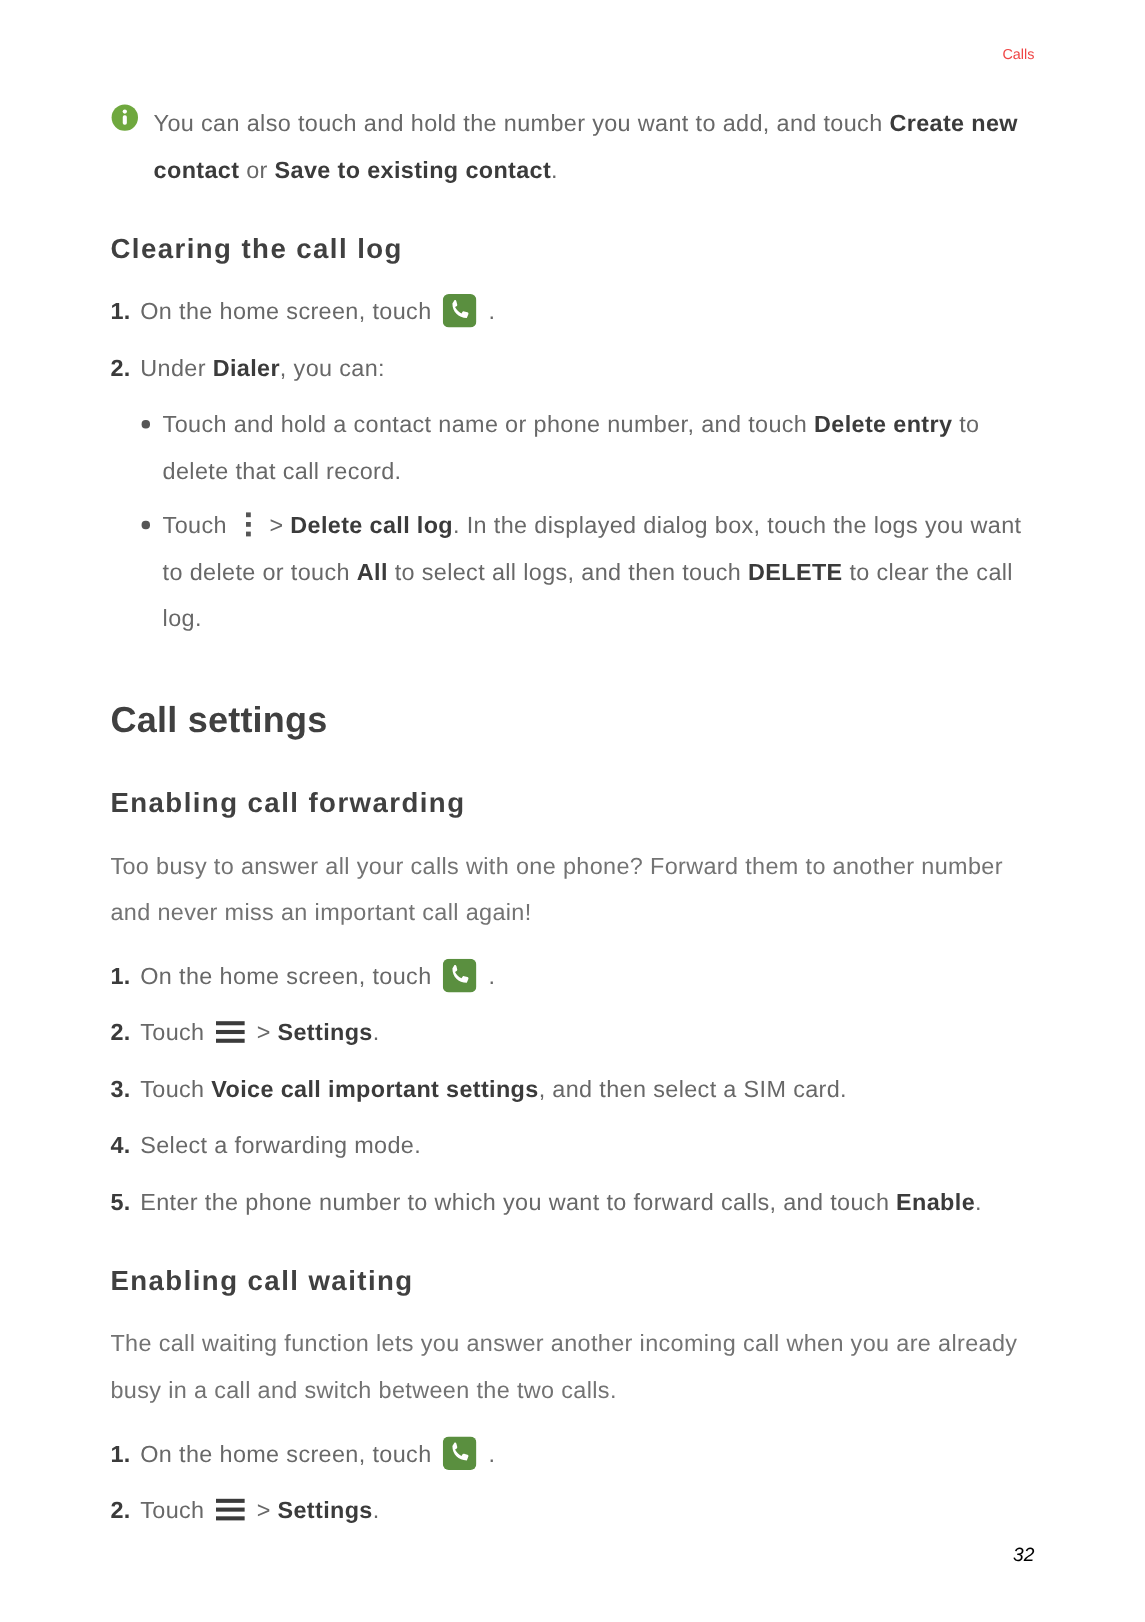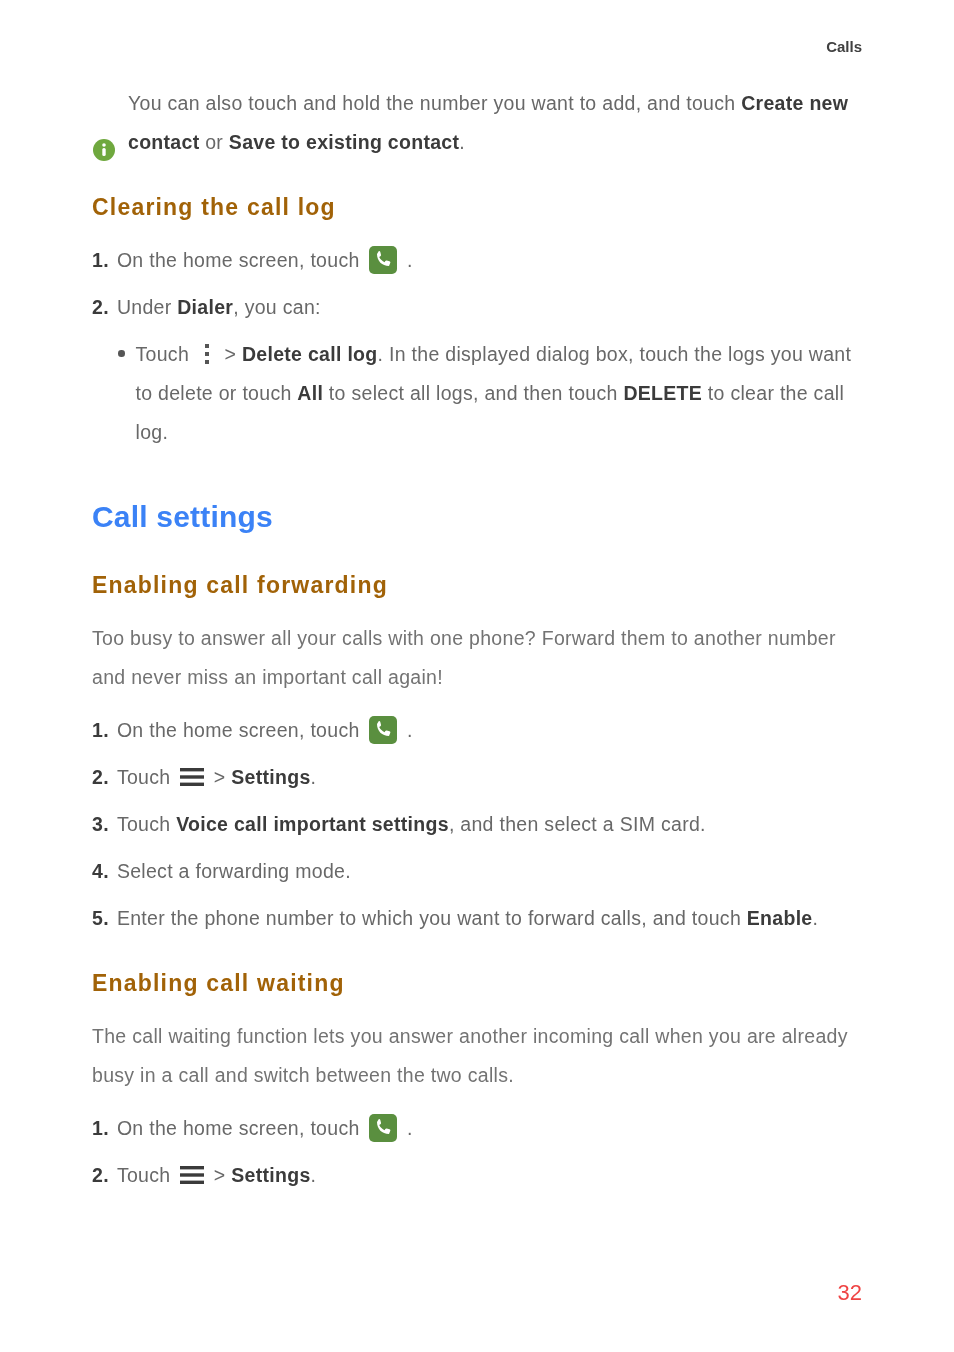--- a/index.html
+++ b/index.html
@@ -9,55 +9,54 @@
       background: #ffffff;
       font-family: "Segoe UI", Arial, sans-serif;
       color: #555555;
       position: relative;
       padding: 56px 92px 0 92px;
     }
     .header-label {
       position: absolute;
       top: 38px;
       right: 92px;
-      font-size: 15px;
-      color: #404040;
-      font-weight: bold;
+      font-size: 12px;
+      color: #ef4444;
     }
     .info-row {
       display: flex;
-      align-items: flex-end;
+      align-items: flex-start;
       margin-top: 28px;
       gap: 12px;
     }
     .info-icon {
       flex-shrink: 0;
       width: 24px;
       height: 24px;
       margin-top: 2px;
     }
     .info-text {
       font-size: 19.5px;
       line-height: 2.0;
       color: #686868;
       letter-spacing: 0.3px;
     }
     .bold { font-weight: 700; color: #3b3b3b; }
     h2.section {
       font-size: 23px;
       font-weight: 700;
-      color: #a16207;
+      color: #404040;
       letter-spacing: 1.2px;
       margin-top: 32px;
       margin-bottom: 20px;
     }
     h1.chapter {
       font-size: 30px;
       font-weight: 700;
-      color: #3b82f6;
+      color: #404040;
       margin-top: 48px;
       margin-bottom: 32px;
       letter-spacing: 0.2px;
     }
     .list { margin-top: 0; }
     .list-item {
       display: flex;
       align-items: flex-start;
       font-size: 19.5px;
       line-height: 2.0;
@@ -118,22 +117,23 @@
       font-size: 19.5px;
       line-height: 2.0;
       color: #737373;
       letter-spacing: 0.3px;
       margin-bottom: 14px;
     }
     .page-num {
       position: absolute;
       bottom: 46px;
       right: 92px;
-      font-size: 22px;
-      color: #ef4444;
+      font-size: 16px;
+      color: #000000;
+      font-style: italic;
     }
   </style>
 </head>
 <body>
 
 <div class="header-label">Calls</div>
 
 <div class="info-row">
   <svg class="info-icon" viewBox="0 0 24 24">
     <circle cx="12" cy="12" r="11" fill="#6fa83e"></circle>
@@ -157,20 +157,26 @@
         </svg><span> .</span>
     </span>
   </div>
   <div class="list-item">
     <span class="num">2.</span>
     <span class="content">
       <span>Under </span><span class="bold">Dialer</span><span>, you can:</span>
     </span>
   </div>
   <div class="bullet-list">
+    <div class="bullet-item">
+      <div class="bullet-dot"></div>
+      <div class="bullet-content">
+        <span>Touch and hold a contact name or phone number, and touch </span><span class="bold">Delete entry</span><span> to delete that call record.</span>
+      </div>
+    </div>
     <div class="bullet-item">
       <div class="bullet-dot"></div>
       <div class="bullet-content">
         <span>Touch </span><svg class="inline-icon dots-icon" viewBox="0 0 16 24">
             <rect x="6" y="2" width="4" height="4" fill="#555"></rect>
             <rect x="6" y="10" width="4" height="4" fill="#555"></rect>
             <rect x="6" y="18" width="4" height="4" fill="#555"></rect>
           </svg><span>  &gt; </span><span class="bold">Delete call log</span><span>. In the displayed dialog box, touch the logs you want to delete or touch </span><span class="bold">All</span><span> to select all logs, and then touch </span><span class="bold">DELETE</span><span> to clear the call log.</span>
       </div>
     </div>

